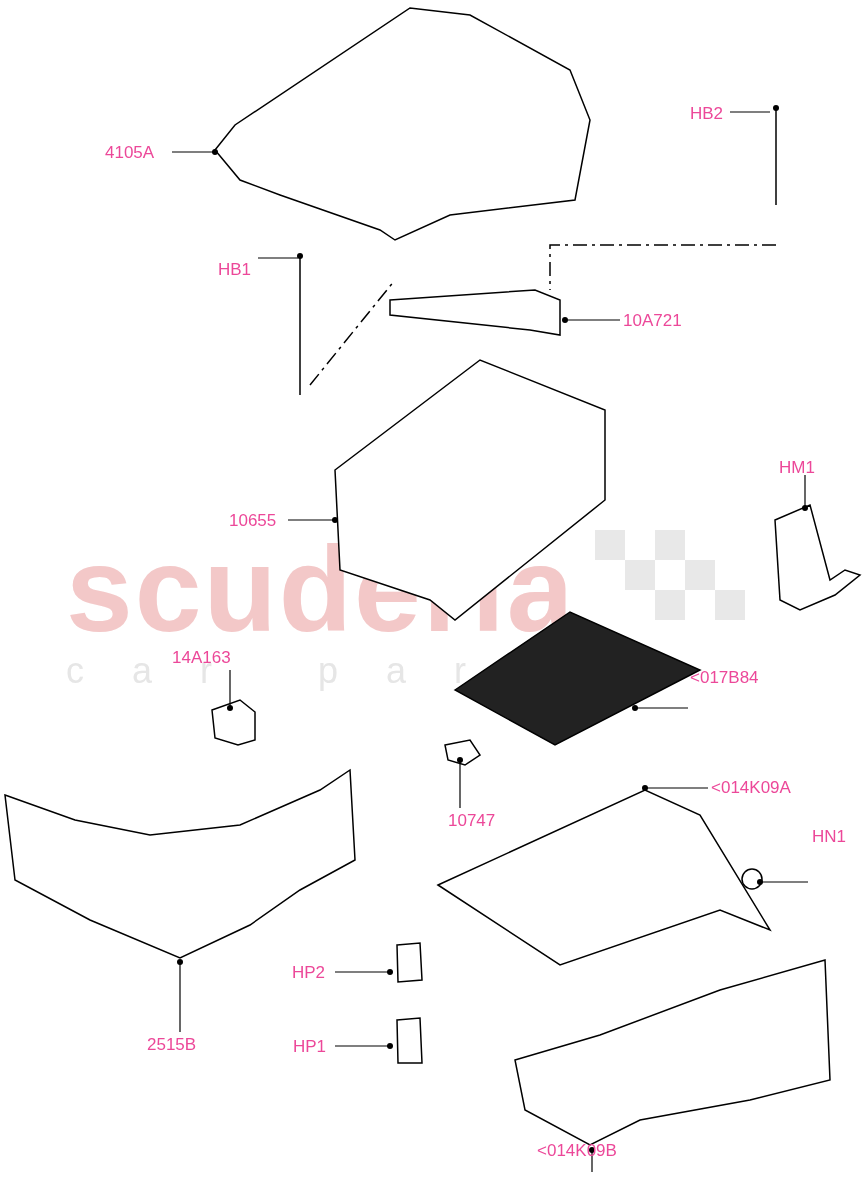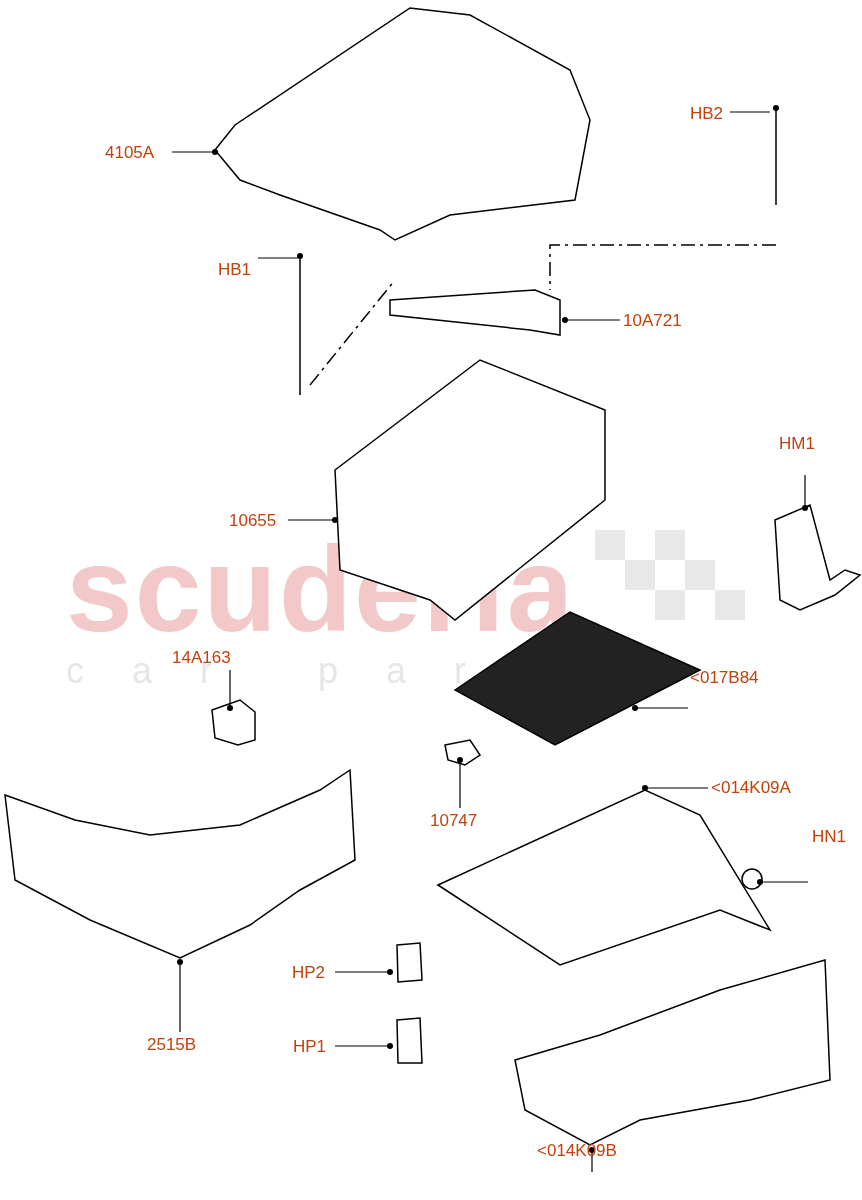--- a/index.html
+++ b/index.html
@@ -1,17 +1,17 @@
 <!DOCTYPE html>
 <html><head>
 <meta charset="utf-8">
 <style>
   html,body{margin:0;padding:0;background:#fff;}
   body{width:862px;height:1200px;position:relative;overflow:hidden;font-family:"Liberation Sans",sans-serif;}
-  .lbl{position:absolute;color:#c2410c;font-size:17px;line-height:20px;white-space:nowrap;}
+  .lbl{position:absolute;color:#ec4899;font-size:17px;line-height:20px;white-space:nowrap;}
   .wm{position:absolute;color:#f3c8c8;font-size:120px;font-weight:bold;left:66px;top:520px;letter-spacing:2px;}
   .wm2{position:absolute;color:#e6e6e6;font-size:36px;left:66px;top:650px;letter-spacing:48px;}
   svg{position:absolute;left:0;top:0;}
 </style>
 </head>
 <body>
 
 <div class="wm">scuderia</div>
 <div class="wm2">car parts</div>
 
@@ -90,23 +90,23 @@
     <circle cx="180" cy="962" r="3"></circle>
       <circle cx="390" cy="1046" r="3"></circle>
     <circle cx="592" cy="1150" r="3"></circle>
   </g>
 </svg>
 
 <div class="lbl" style="left:105px;top:143px">4105A</div>
 <div class="lbl" style="left:690px;top:104px">HB2</div>
 <div class="lbl" style="left:218px;top:260px">HB1</div>
 <div class="lbl" style="left:623px;top:311px">10A721</div>
-<div class="lbl" style="left:779px;top:434px">HM1</div>
+<div class="lbl" style="left:779px;top:458px">HM1</div>
 <div class="lbl" style="left:229px;top:511px">10655</div>
 <div class="lbl" style="left:172px;top:648px">14A163</div>
 <div class="lbl" style="left:690px;top:668px">&lt;017B84</div>
 <div class="lbl" style="left:711px;top:778px">&lt;014K09A</div>
-<div class="lbl" style="left:430px;top:811px">10747</div>
+<div class="lbl" style="left:448px;top:811px">10747</div>
 <div class="lbl" style="left:812px;top:827px">HN1</div>
 <div class="lbl" style="left:292px;top:963px">HP2</div>
 <div class="lbl" style="left:147px;top:1035px">2515B</div>
 <div class="lbl" style="left:293px;top:1037px">HP1</div>
 <div class="lbl" style="left:537px;top:1141px">&lt;014K09B</div>
 
 </body></html>

